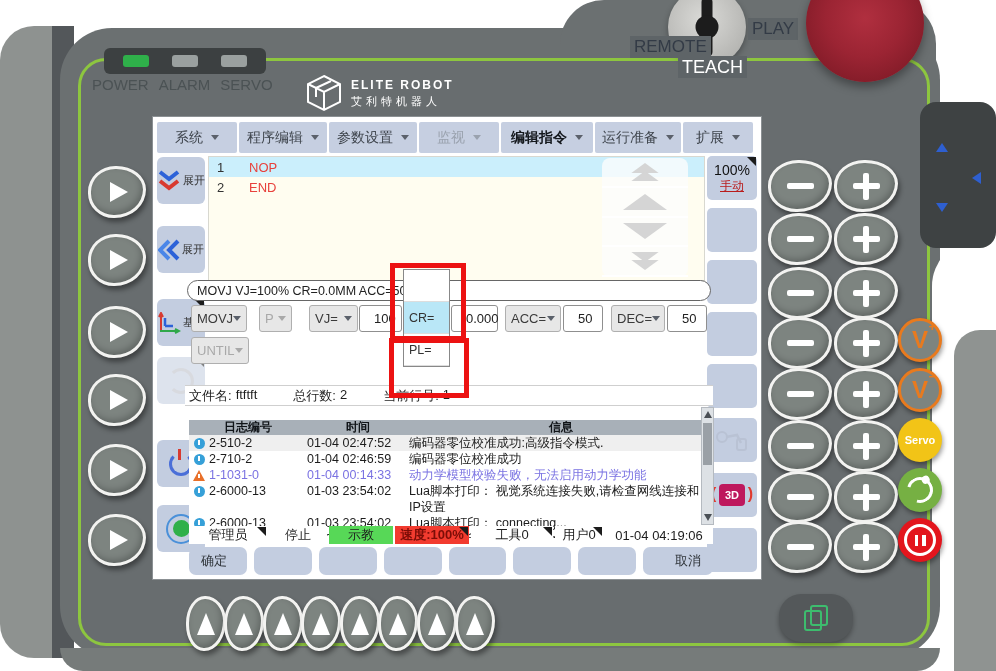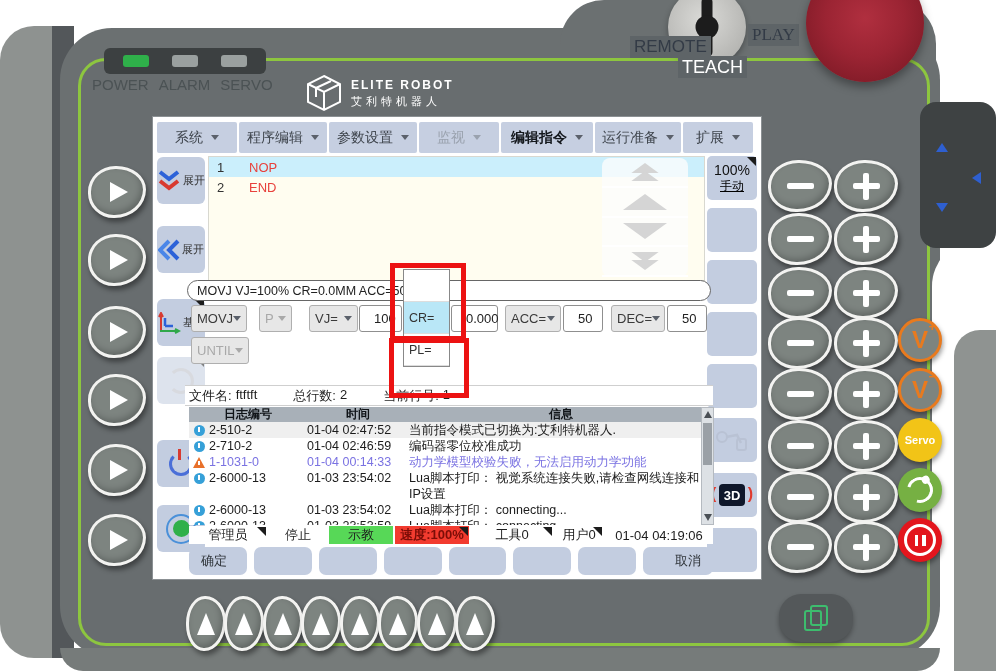--- a/index.html
+++ b/index.html
@@ -34,21 +34,21 @@
   .logo-en{font-size:12px;font-weight:bold;letter-spacing:2px;}
   .logo-cn{font-size:11px;letter-spacing:4px;margin-top:2px;}
 
   
   .keyswitch{left:668px;top:-12px;width:78px;height:78px;border-radius:50%;
      background:radial-gradient(circle at 45% 40%,#dadad7,#b6b6b3 72%,#9e9e9b);box-shadow:0 3px 6px rgba(0,0,0,.3);}
   .key-slot{position:absolute;left:50%;top:9px;transform:translateX(-50%);width:11px;height:60px;background:#1c1c1c;border-radius:5px;}
   .key-bulge{position:absolute;left:50%;top:50%;transform:translate(-50%,-50%);width:23px;height:23px;background:#1c1c1c;border-radius:50%;}
   .mode-chip{background:#5e6467;font-size:17px;color:#333b46;padding:0 4px;line-height:22px;}
   .chip-remote{left:630px;top:36px;}
-  .chip-play{left:748px;top:24px;font-family:Liberation Serif, serif;}
+  .chip-play{left:748px;top:18px;}
   .chip-teach{left:678px;top:56px;color:#fff;font-size:18px;}
   .estop{left:806px;top:-36px;width:118px;height:118px;border-radius:50%;
      background:radial-gradient(circle at 50% 46%,#b02f3f 0%,#9b2433 45%,#871d2a 72%,#7c1a26 100%);
      box-shadow:0 5px 10px rgba(0,0,0,.35);}
 
   
   .egg{background:#7d8480;border:3px solid #f3f3f1;border-radius:48% 52% 55% 45%/50% 46% 56% 48%;
        box-shadow:2px 4px 5px rgba(0,0,0,.4),inset -2px -3px 6px rgba(0,0,0,.22);
        display:flex;align-items:center;justify-content:center;}
   .g-right{width:0;height:0;border-left:18px solid #fff;border-top:10px solid transparent;border-bottom:10px solid transparent;margin-left:4px;}
@@ -94,39 +94,39 @@
   .pline .pno{width:32px;padding-left:8px;color:#333;}
   .pline .ptxt{color:#e8413c;}
   .scroll-overlay{left:449px;top:41px;width:86px;height:119px;background:rgba(252,252,252,.78);border-radius:8px;display:flex;flex-direction:column;}
   .so-cell{flex:1;display:flex;flex-direction:column;align-items:center;justify-content:center;border-bottom:2px solid #fff;}
   .tri-up-g{width:0;height:0;border-bottom:16px solid #d5d5d5;border-left:22px solid transparent;border-right:22px solid transparent;}
   .tri-down-g{width:0;height:0;border-top:16px solid #d5d5d5;border-left:22px solid transparent;border-right:22px solid transparent;}
   .tri-sm{transform:scale(.62);margin:-4px 0;}
 
   .side-btn{left:554px;width:50px;height:44px;background:#c3cde0;border-radius:5px;display:flex;flex-direction:column;align-items:center;justify-content:center;}
   .badge-pct{font-size:14px;color:#111;}
-  .badge-mode{font-size:12px;color:#000000;text-decoration:underline;}
+  .badge-mode{font-size:12px;color:#b91c1c;text-decoration:underline;}
 
   .cmdline{left:34px;top:163px;width:524px;height:21px;border:1.5px solid #666;border-radius:12px;background:#fff;
            font-size:12.5px;color:#222;line-height:20px;padding-left:9px;box-sizing:border-box;white-space:nowrap;overflow:hidden;}
   .combo{background:#e7e7e7;border:1px solid #afafaf;border-radius:3px;display:flex;align-items:center;justify-content:space-between;
          padding:0 5px;font-size:13px;color:#3a3a3a;box-sizing:border-box;height:27px;}
   .combo.disabled{color:#a9a9a9;}
   .combo.disabled .caret{border-top-color:#a9a9a9;}
   .field{background:#fff;border:1px solid #8f8f8f;border-radius:3px;font-size:13px;color:#222;display:flex;align-items:center;padding-left:14px;box-sizing:border-box;height:27px;}
 
   .dropdown{left:250px;top:152px;width:47px;height:98px;background:#fff;border:1px solid #888;box-sizing:border-box;z-index:8;}
   .dd-item{height:32px;display:flex;align-items:center;padding-left:5px;font-size:12.5px;color:#333;border-bottom:1px solid #ddd;box-sizing:border-box;}
   .dd-item.sel{background:#b9e7f7;}
 
   .filebar{left:32px;top:268px;width:528px;height:21px;background:#fff;border-top:1px solid #cfcfcf;border-bottom:1px solid #cfcfcf;
            display:flex;align-items:center;gap:8px;font-size:13px;color:#1d1d1d;padding-left:4px;box-sizing:border-box;}
   .filebar .grp{display:flex;gap:4px;margin-right:28px;}
 
-  .logtable{left:36px;top:290px;width:524px;height:118px;background:#fff;overflow:hidden;font-size:12.5px;}
+  .logtable{left:36px;top:303px;width:524px;height:118px;background:#fff;overflow:hidden;font-size:12.5px;}
   .loghead{display:flex;background:#a8b0b8;color:#101418;font-weight:bold;height:15px;line-height:15px;font-size:12px;}
   .lh-id{width:118px;text-align:center;}
   .lh-time{width:102px;text-align:center;}
   .lh-msg{flex:1;text-align:center;}
   .logrow{display:flex;color:#1c1c1c;line-height:16px;}
   .logrow:nth-child(2){background:#efefef;}
   .lr-icon{width:20px;display:flex;justify-content:center;padding-top:3px;}
   .lr-id{width:98px;}
   .lr-time{width:102px;}
   .lr-msg{flex:1;padding-right:4px;}
@@ -147,21 +147,21 @@
   .footer{left:36px;top:430px;width:524px;height:28px;display:flex;gap:7px;}
   .fbtn{flex:1;background:#c3cde0;border-radius:7px;display:flex;align-items:center;justify-content:flex-start;padding-left:12px;font-size:13px;color:#2e3338;box-sizing:border-box;}
   .fbtn.right{justify-content:flex-end;padding-right:12px;}
 
   
   .pwr-glyph{width:18px;height:18px;border:3px solid #4a6fd8;border-radius:50%;border-top-color:transparent;position:relative;}
   .pwr-glyph::after{content:"";position:absolute;left:6px;top:-6px;width:3px;height:11px;background:#d83a30;}
   .rec-glyph{width:26px;height:26px;border:2px solid #4a90d9;border-radius:50%;display:flex;align-items:center;justify-content:center;}
   .rec-glyph::after{content:"";width:17px;height:17px;background:#2fb04a;border-radius:50%;}
   .cycle-glyph{width:20px;height:20px;border:3px solid #b9bdc6;border-radius:50%;border-left-color:transparent;position:relative;}
-  .threed-glyph{position:relative;width:26px;height:22px;background:#0f172a;border-radius:4px;color:#fff;font-size:13px;font-weight:bold;
+  .threed-glyph{position:relative;width:26px;height:22px;background:#be185d;border-radius:4px;color:#fff;font-size:11px;font-weight:bold;
                 display:flex;align-items:center;justify-content:center;}
   .threed-glyph::before,.threed-glyph::after{color:#e03a2e;font-size:16px;font-weight:bold;position:absolute;top:1px;}
   .threed-glyph::before{content:"(";left:-8px;}
   .threed-glyph::after{content:")";right:-8px;}
 
   .annot{border:5px solid #ec1212;z-index:20;}
 </style>
 </head>
 <body>
 
@@ -501,21 +501,21 @@
         <span class="lh-id">日志编号</span>
         <span class="lh-time">时间</span>
         <span class="lh-msg">信息</span>
       </div>
       <div class="logrow">
         <span class="lr-icon">
             <span class="icon-info"></span>
           </span>
         <span class="lr-id">2-510-2</span>
           <span class="lr-time">01-04 02:47:52</span>
-          <span class="lr-msg">当前指令模式已切换为:艾利特机器人.</span>
+          <span class="lr-msg">编码器零位校准成功:高级指令模式.</span>
       </div>
       <div class="logrow">
         <span class="lr-icon">
             <span class="icon-info"></span>
           </span>
         <span class="lr-id">2-710-2</span>
           <span class="lr-time">01-04 02:46:59</span>
           <span class="lr-msg">编码器零位校准成功</span>
       </div>
       <div class="logrow warn">

